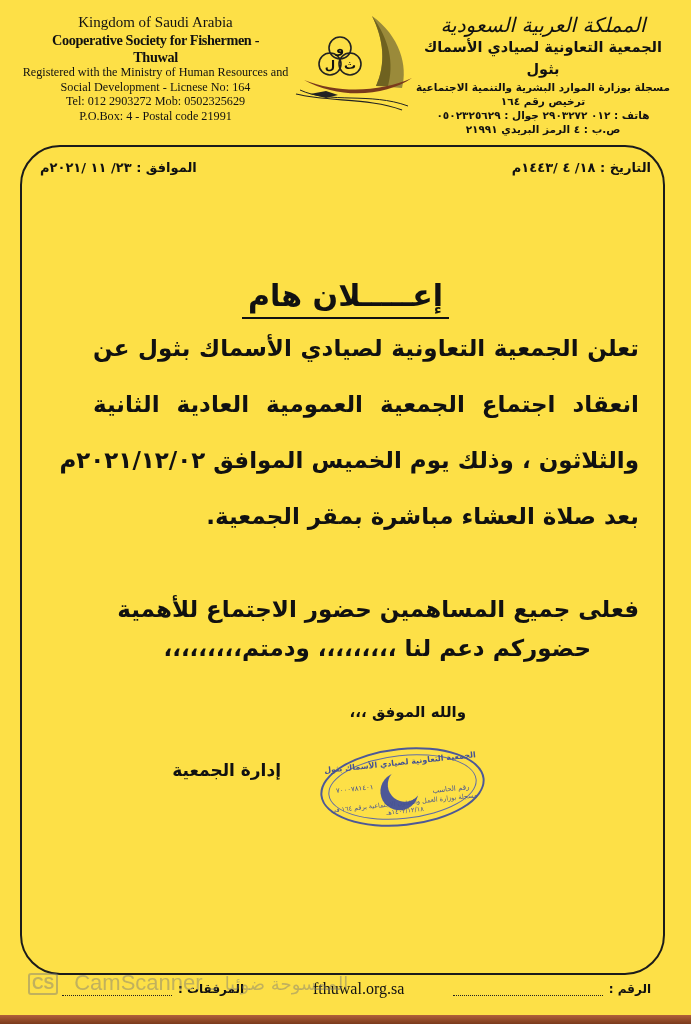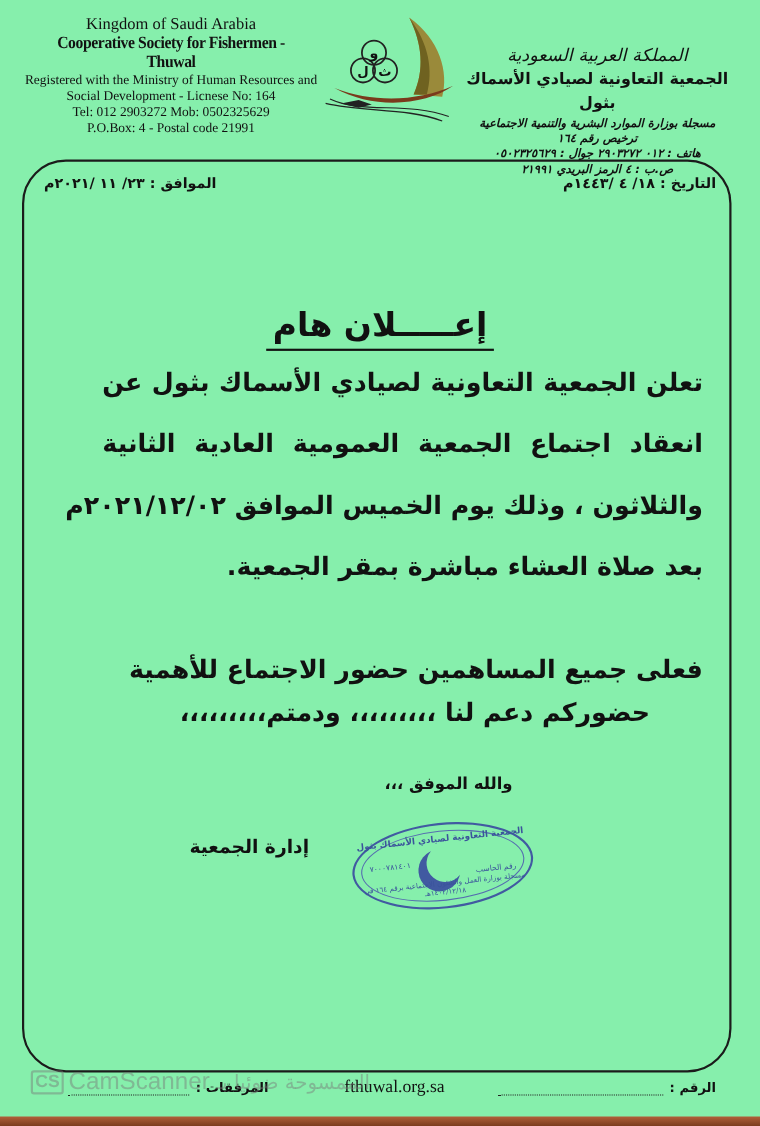--- a/index.html
+++ b/index.html
@@ -2,40 +2,40 @@
 <html><head>
 <meta charset="utf-8">
 <style>
   html, body { margin:0; padding:0; }
   body {
     width:691px; height:1024px; overflow:hidden; position:relative;
     background:#fbfbf9;
     font-family:"DejaVu Sans", sans-serif;
     color:#111;
   }
-  .page { position:absolute; inset:0; background:#86efac; }
+  .page { position:absolute; inset:0; background:#fde047; }
   .bottom-edge {
     position:absolute; left:0; right:0; bottom:0; height:9px;
     background:linear-gradient(#b0603a,#7a3a1c);
   }
   
   .hdr-en {
     position:absolute; left:18px; top:14px; width:275px; text-align:center;
     font-family:"Liberation Serif", serif; line-height:17px;
   }
   .hdr-en .l1 { font-size:15px; }
   .hdr-en .l2 { font-size:15.5px; font-weight:bold; letter-spacing:-0.4px; transform:scaleX(0.92); display:block; }
   .hdr-en .l3, .hdr-en .l4, .hdr-en .l5, .hdr-en .l6 { font-size:12.2px; line-height:14.5px; }
   .hdr-ar {
     position:absolute; right:18px; top:14px; width:260px; text-align:center; direction:rtl;
     font-family:"DejaVu Sans", sans-serif;
   }
-  .hdr-ar .a1 { font-family:"DejaVu Serif", serif; font-size:16px; font-style:italic; line-height:22px;margin-top:25px; }
+  .hdr-ar .a1 { font-family:"DejaVu Serif", serif; font-size:20px; font-style:italic; line-height:22px; }
   .hdr-ar .a2 { font-size:14.5px; font-weight:bold; line-height:22px; }
-  .hdr-ar .a3, .hdr-ar .a4, .hdr-ar .a5, .hdr-ar .a6 { font-size:10.5px; font-weight:bold; line-height:14px;font-style:italic; }
+  .hdr-ar .a3, .hdr-ar .a4, .hdr-ar .a5, .hdr-ar .a6 { font-size:10.5px; font-weight:bold; line-height:14px; }
   .logo { position:absolute; left:290px; top:6px; width:128px; height:106px; }
 
   
   .frame {
     position:absolute; left:20px; top:145px; width:645px; height:830px;
     border:2px solid #1b1b1b; border-radius:40px; box-sizing:border-box;
   }
   .date-row { position:absolute; top:160px; left:40px; right:40px; height:24px; direction:rtl; font-weight:bold; font-size:13px; }
   .date-right { position:absolute; right:0; top:0; }
   .date-left { position:absolute; left:0; top:0; }
@@ -81,21 +81,21 @@
   .ref-no .dots, .attach .dots { display:inline-block; width:150px; border-bottom:1px dotted #222; vertical-align:bottom; margin-right:6px; }
   .website { position:absolute; left:285px; top:2px; font-family:"Liberation Serif", serif; font-size:16px;padding-left:28px; }
   .attach { position:absolute; left:62px; top:4px; direction:rtl; font-size:12px; font-weight:bold; }
   .attach .dots { width:110px; margin-right:6px; }
   .watermark {
     position:absolute; left:28px; top:970px; font-size:22px; color:rgba(120,120,120,0.45);
     font-family:"Liberation Sans", sans-serif; white-space:nowrap;
   }
   .watermark .cs {
     display:inline-block; border:2px solid rgba(120,120,120,0.45); border-radius:3px;
-    font-size:16px; font-weight:bold; padding:0 2px; margin-right:4px; vertical-align:middle;
+    font-size:16px; font-weight:bold; padding:0 2px; margin-right:16px; vertical-align:middle;
   }
   .watermark .ar { font-family:"DejaVu Sans", sans-serif; font-size:18px; margin-left:6px;text-align:right; }
 </style>
 </head>
 <body>
 
 <div class="page">
 
   <div class="hdr-en">
     <div class="l1">Kingdom of Saudi Arabia</div>

